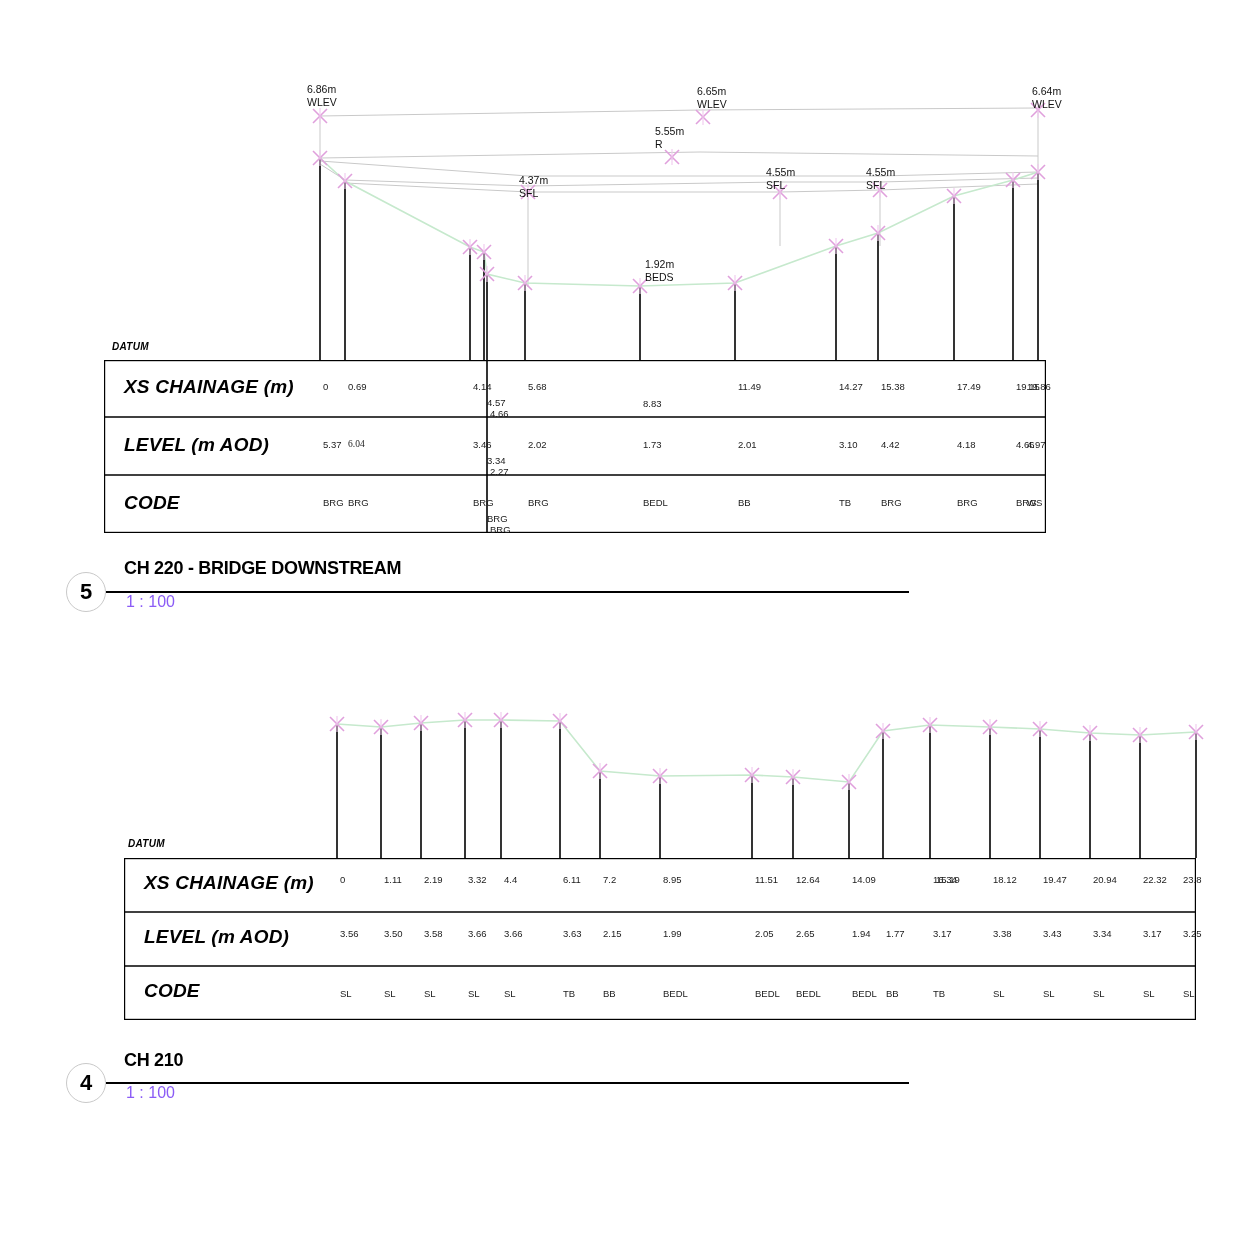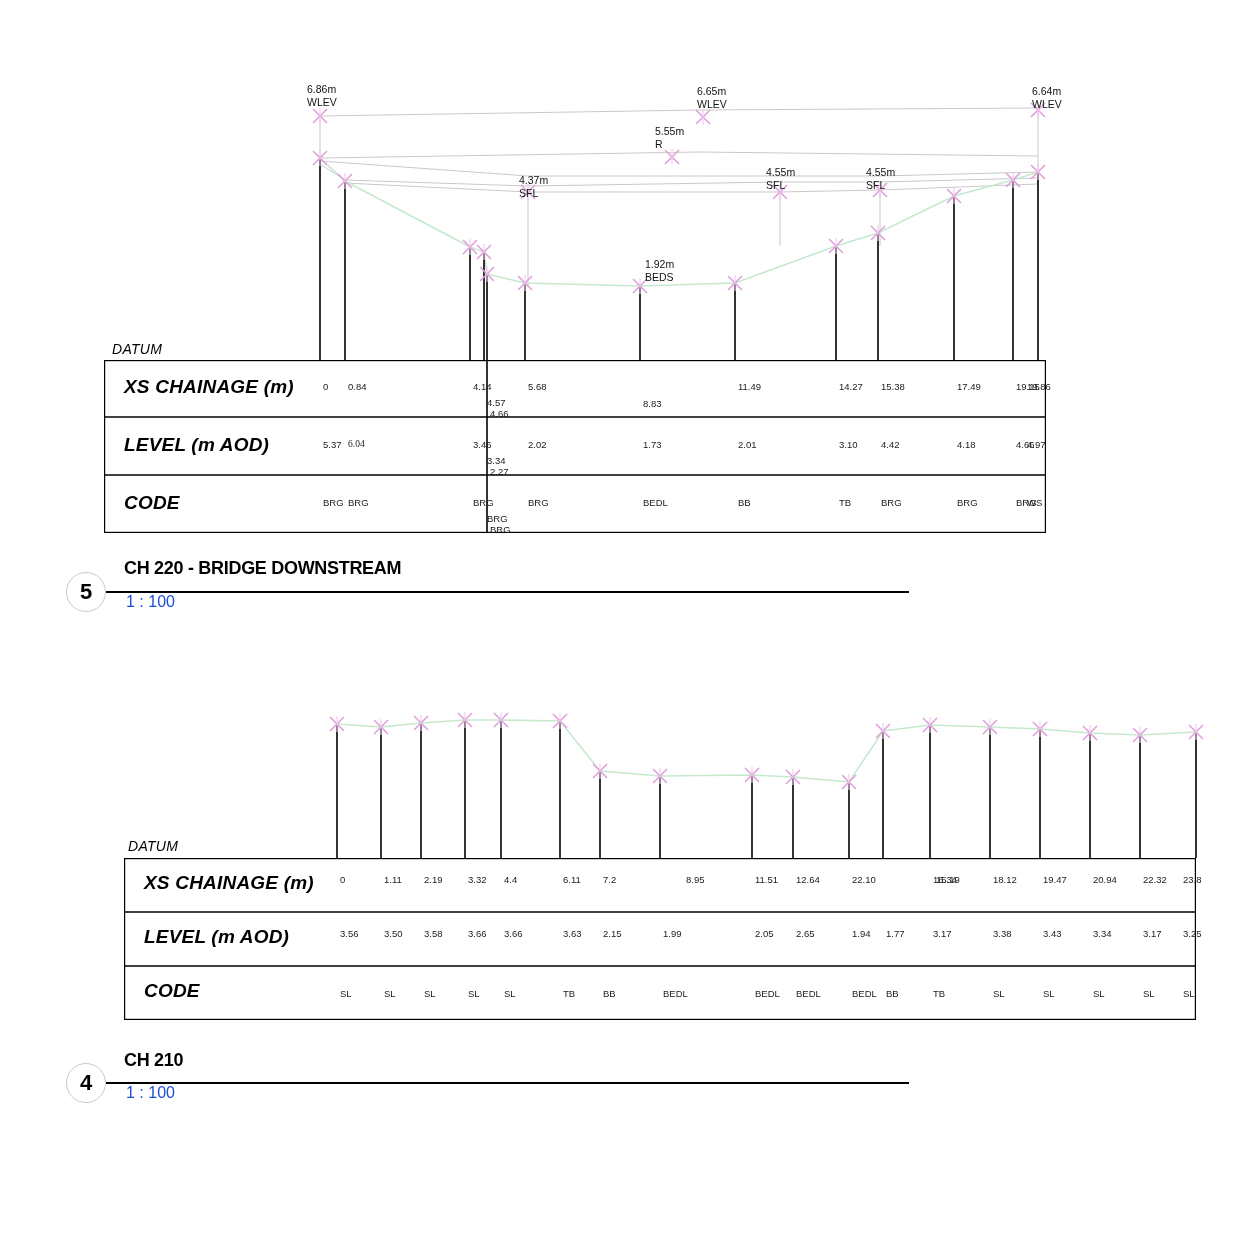--- a/index.html
+++ b/index.html
@@ -39,22 +39,22 @@
     position: absolute;
     font-size: 9.5px;
     white-space: nowrap;
     color: #1a1a1a;
     font-family: "Liberation Sans", sans-serif;
   }
 
   .datum-label {
     position: absolute;
     font-style: italic;
-    font-weight: normal;
-    font-size: 14px;
+    font-weight: bold;
+    font-size: 10px;
     letter-spacing: .3px;
   }
 
   
   .titleblock {
     position: absolute;
   }
   .tb-circle {
     position: absolute;
     width: 40px;
@@ -77,21 +77,21 @@
     white-space: nowrap;
   }
   .tb-rule {
     position: absolute;
     height: 2px;
     background: #000000;
   }
   .tb-scale {
     position: absolute;
     font-size: 16px;
-    color: #1d4ed8;
+    color: #8b5cf6;
     white-space: nowrap;
   }
 
   
   .ann {
     position: absolute;
     font-size: 10.5px;
     line-height: 12.5px;
     white-space: nowrap;
     text-align: left;
@@ -261,21 +261,21 @@
     </svg>
     <div class="row-label" style="position:absolute; left:10px; top:16px; font-size:19px;">XS CHAINAGE (m)</div>
     <div class="row-label" style="position:absolute; left:10px; top:74px; font-size:19px;">LEVEL (m AOD)</div>
     <div class="row-label" style="position:absolute; left:10px; top:132px; font-size:19px;">CODE</div>
   </div>
 
   <div id="ch220-values">
       <div class="val" style="left: 323px; top: 381px;">0</div>
       <div class="val" style="left: 323px; top: 439px;">5.37</div>
       <div class="val" style="left: 323px; top: 497px;">BRG</div>
-      <div class="val" style="left: 348px; top: 381px;">0.84</div>
+      <div class="val" style="left: 348px; top: 381px;">0.69</div>
       <div class="val" style="left: 348px; top: 439px; font-family: Liberation Serif, serif;">6.04</div>
       <div class="val" style="left: 348px; top: 497px;">BRG</div>
       <div class="val" style="left: 473px; top: 381px;">4.14</div>
       <div class="val" style="left: 473px; top: 439px;">3.46</div>
       <div class="val" style="left: 473px; top: 497px;">BRG</div>
       <div class="val" style="left: 487px; top: 397px;">4.57</div>
       <div class="val" style="left: 487px; top: 455px;">3.34</div>
       <div class="val" style="left: 487px; top: 513px;">BRG</div>
       <div class="val" style="left: 490px; top: 408px;">4.66</div>
       <div class="val" style="left: 490px; top: 466px;">2.27</div>
@@ -341,30 +341,30 @@
       <div class="val" style="left: 468px; top: 988px;">SL</div>
       <div class="val" style="left: 504px; top: 874px;">4.4</div>
       <div class="val" style="left: 504px; top: 928px;">3.66</div>
       <div class="val" style="left: 504px; top: 988px;">SL</div>
       <div class="val" style="left: 563px; top: 874px;">6.11</div>
       <div class="val" style="left: 563px; top: 928px;">3.63</div>
       <div class="val" style="left: 563px; top: 988px;">TB</div>
       <div class="val" style="left: 603px; top: 874px;">7.2</div>
       <div class="val" style="left: 603px; top: 928px;">2.15</div>
       <div class="val" style="left: 603px; top: 988px;">BB</div>
-      <div class="val" style="left: 663px; top: 874px; margin-left: 23px;">8.95</div>
+      <div class="val" style="left: 663px; top: 874px;">8.95</div>
       <div class="val" style="left: 663px; top: 928px;">1.99</div>
       <div class="val" style="left: 663px; top: 988px;">BEDL</div>
       <div class="val" style="left: 755px; top: 874px;">11.51</div>
       <div class="val" style="left: 755px; top: 928px;">2.05</div>
       <div class="val" style="left: 755px; top: 988px;">BEDL</div>
       <div class="val" style="left: 796px; top: 874px;">12.64</div>
       <div class="val" style="left: 796px; top: 928px;">2.65</div>
       <div class="val" style="left: 796px; top: 988px;">BEDL</div>
-      <div class="val" style="left: 852px; top: 874px;">22.10</div>
+      <div class="val" style="left: 852px; top: 874px;">14.09</div>
       <div class="val" style="left: 852px; top: 928px;">1.94</div>
       <div class="val" style="left: 852px; top: 988px;">BEDL</div>
       <div class="val" style="left: 936px; top: 874px;">15.19</div>
       <div class="val" style="left: 886px; top: 928px;">1.77</div>
       <div class="val" style="left: 886px; top: 988px;">BB</div>
       <div class="val" style="left: 933px; top: 874px;">16.34</div>
       <div class="val" style="left: 933px; top: 928px;">3.17</div>
       <div class="val" style="left: 933px; top: 988px;">TB</div>
       <div class="val" style="left: 993px; top: 874px;">18.12</div>
       <div class="val" style="left: 993px; top: 928px;">3.38</div>

